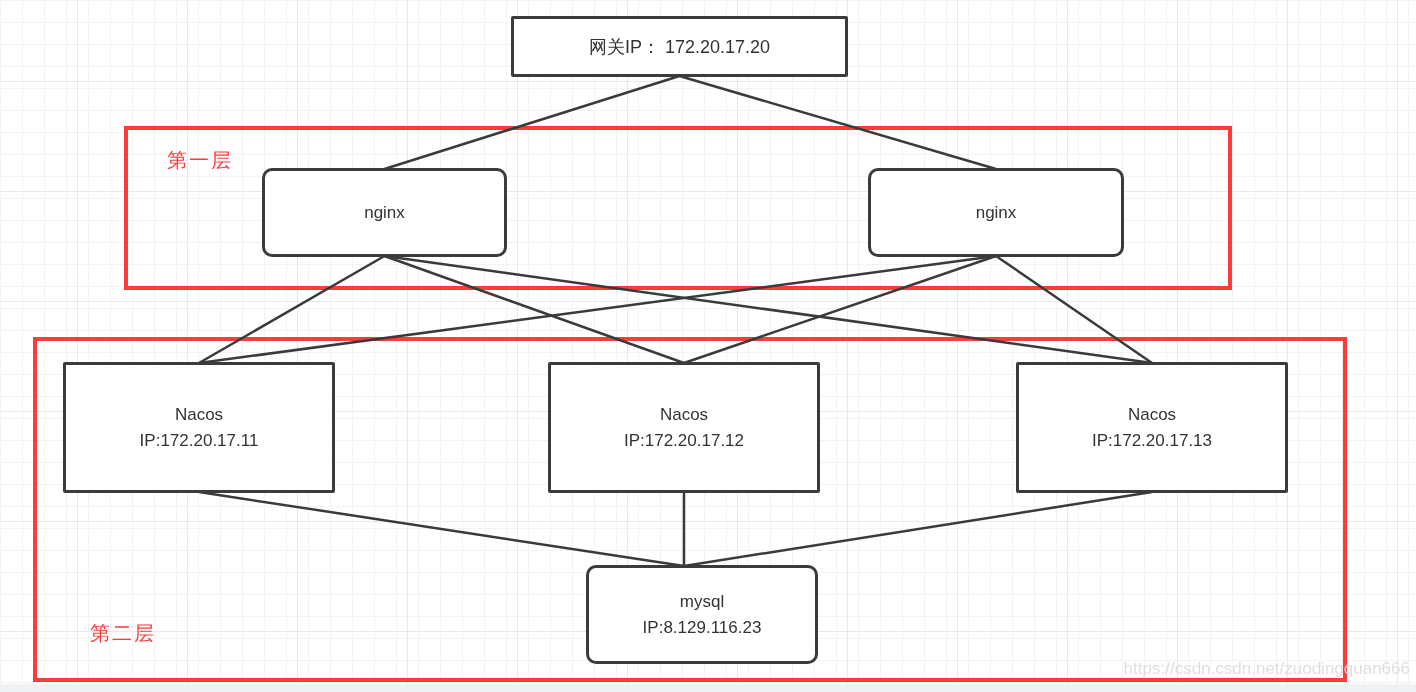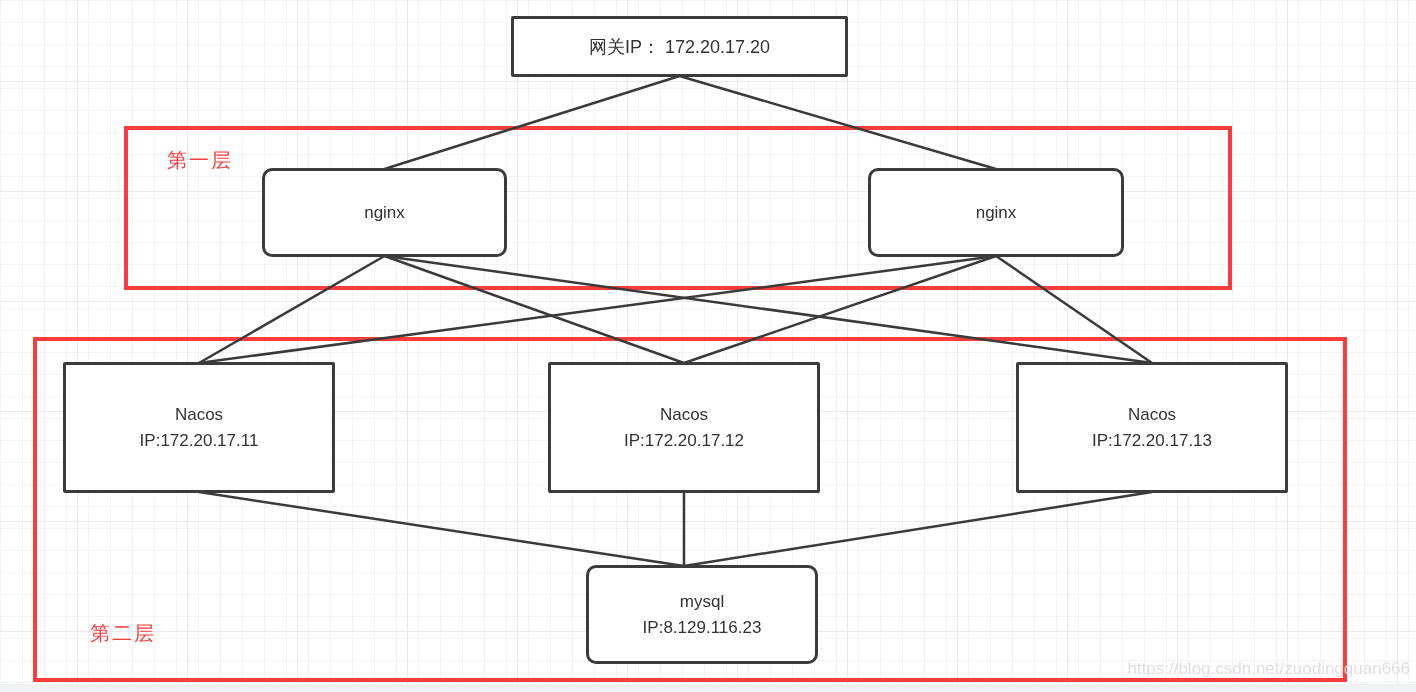--- a/index.html
+++ b/index.html
@@ -146,15 +146,15 @@
     <span>Nacos</span>
     <span>IP:172.20.17.13</span>
   </div>
 
   <div class="node rounded" id="n-mysql">
     <span>mysql</span>
     <span>IP:8.129.116.23</span>
   </div>
 
   <div class="footer-strip"></div>
-  <div class="watermark">https://blog.csdn.net/zuodingquan666</div>
+  <div class="watermark">https://csdn.csdn.net/zuodingquan666</div>
 
 </div>
 
 </body></html>

